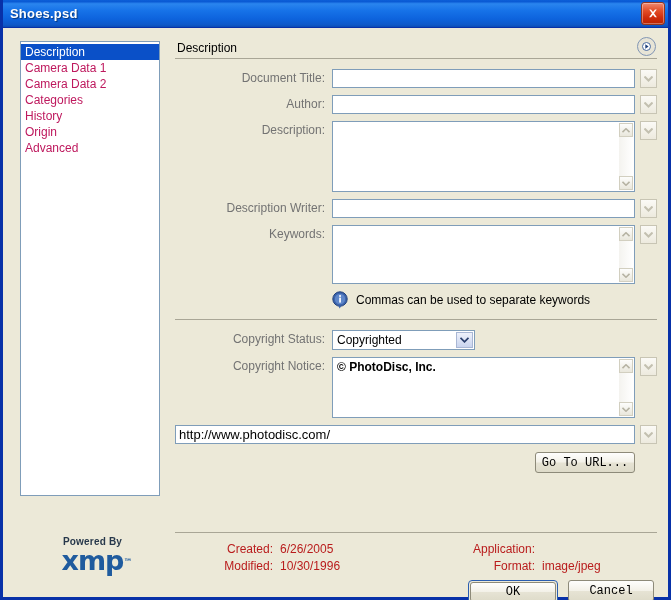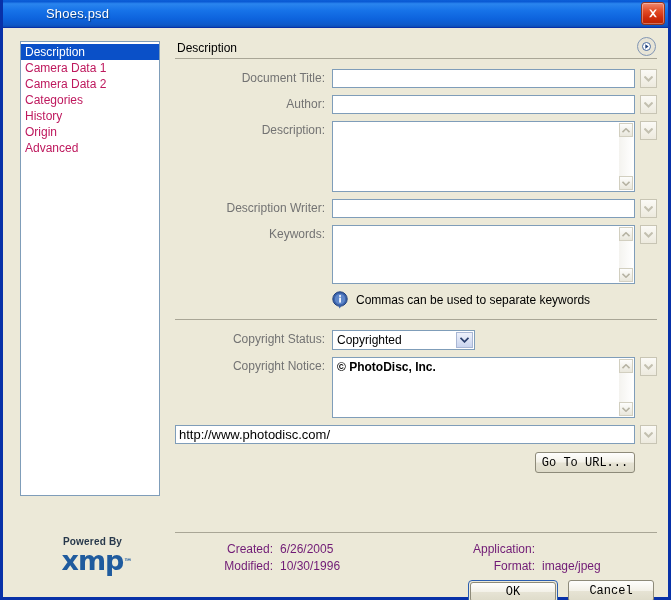--- a/index.html
+++ b/index.html
@@ -19,24 +19,23 @@
   
   .titlebar{
     height:27px;
     background:linear-gradient(to bottom,#0c5fd8 0%,#0a5ad4 6%,#2a85ee 14%,#1672e8 40%,#0d63dd 70%,#0f59c8 92%,#0b4bb5 100%);
     border-bottom:1px solid #0831a8;
     display:flex;align-items:center;
     position:relative;
     padding-left:7px;
   }
   .titlebar .title{
-    color:#ffffff;font-weight:normal;font-size:13px;
+    color:#ffffff;font-weight:bold;font-size:13px;
     letter-spacing:0.2px;
     text-shadow:1px 1px 1px rgba(0,0,0,0.45);
-    margin-left:36px;
   }
   .close-btn{
     position:absolute;right:3px;top:2px;
     width:22px;height:21px;
     border-radius:3px;
     background:linear-gradient(to bottom,#f08a72 0%,#e4502a 35%,#cf2c0c 70%,#b92200 100%);
     border:1px solid #93351d;
     box-shadow:inset 0 0 0 1px rgba(255,255,255,0.35);
     cursor:pointer;
     display:flex;align-items:center;justify-content:center;
@@ -161,21 +160,21 @@
   .btn-gotourl{width:100px;margin-left:auto;display:block;}
   .go-row{display:flex;margin-top:8px;padding-right:22px;}
   
   .meta{
     position:absolute;left:172px;top:504px;width:482px;
   }
   .meta .hr{margin:0 0 8px 0;}
   .meta-grid{display:flex;}
   .meta-col{display:flex;flex-direction:column;}
   .meta-col.left{width:245px;}
-  .meta-line{display:flex;font-size:12px;color:#701a75;line-height:17px;}
+  .meta-line{display:flex;font-size:12px;color:#b91c1c;line-height:17px;}
   .meta-line .k{width:98px;text-align:right;padding-right:7px;flex:0 0 auto;}
   .meta-line .v{flex:1 1 auto;}
   .meta-col.right .meta-line .k{width:115px;}
   
   .footer-btns{
     position:absolute;right:14px;top:552px;display:flex;gap:10px;
   }
   .btn-ok-wrap{
     border:1px solid #2a5db0;border-radius:4px;padding:1px;
     background:#ece9d8;

